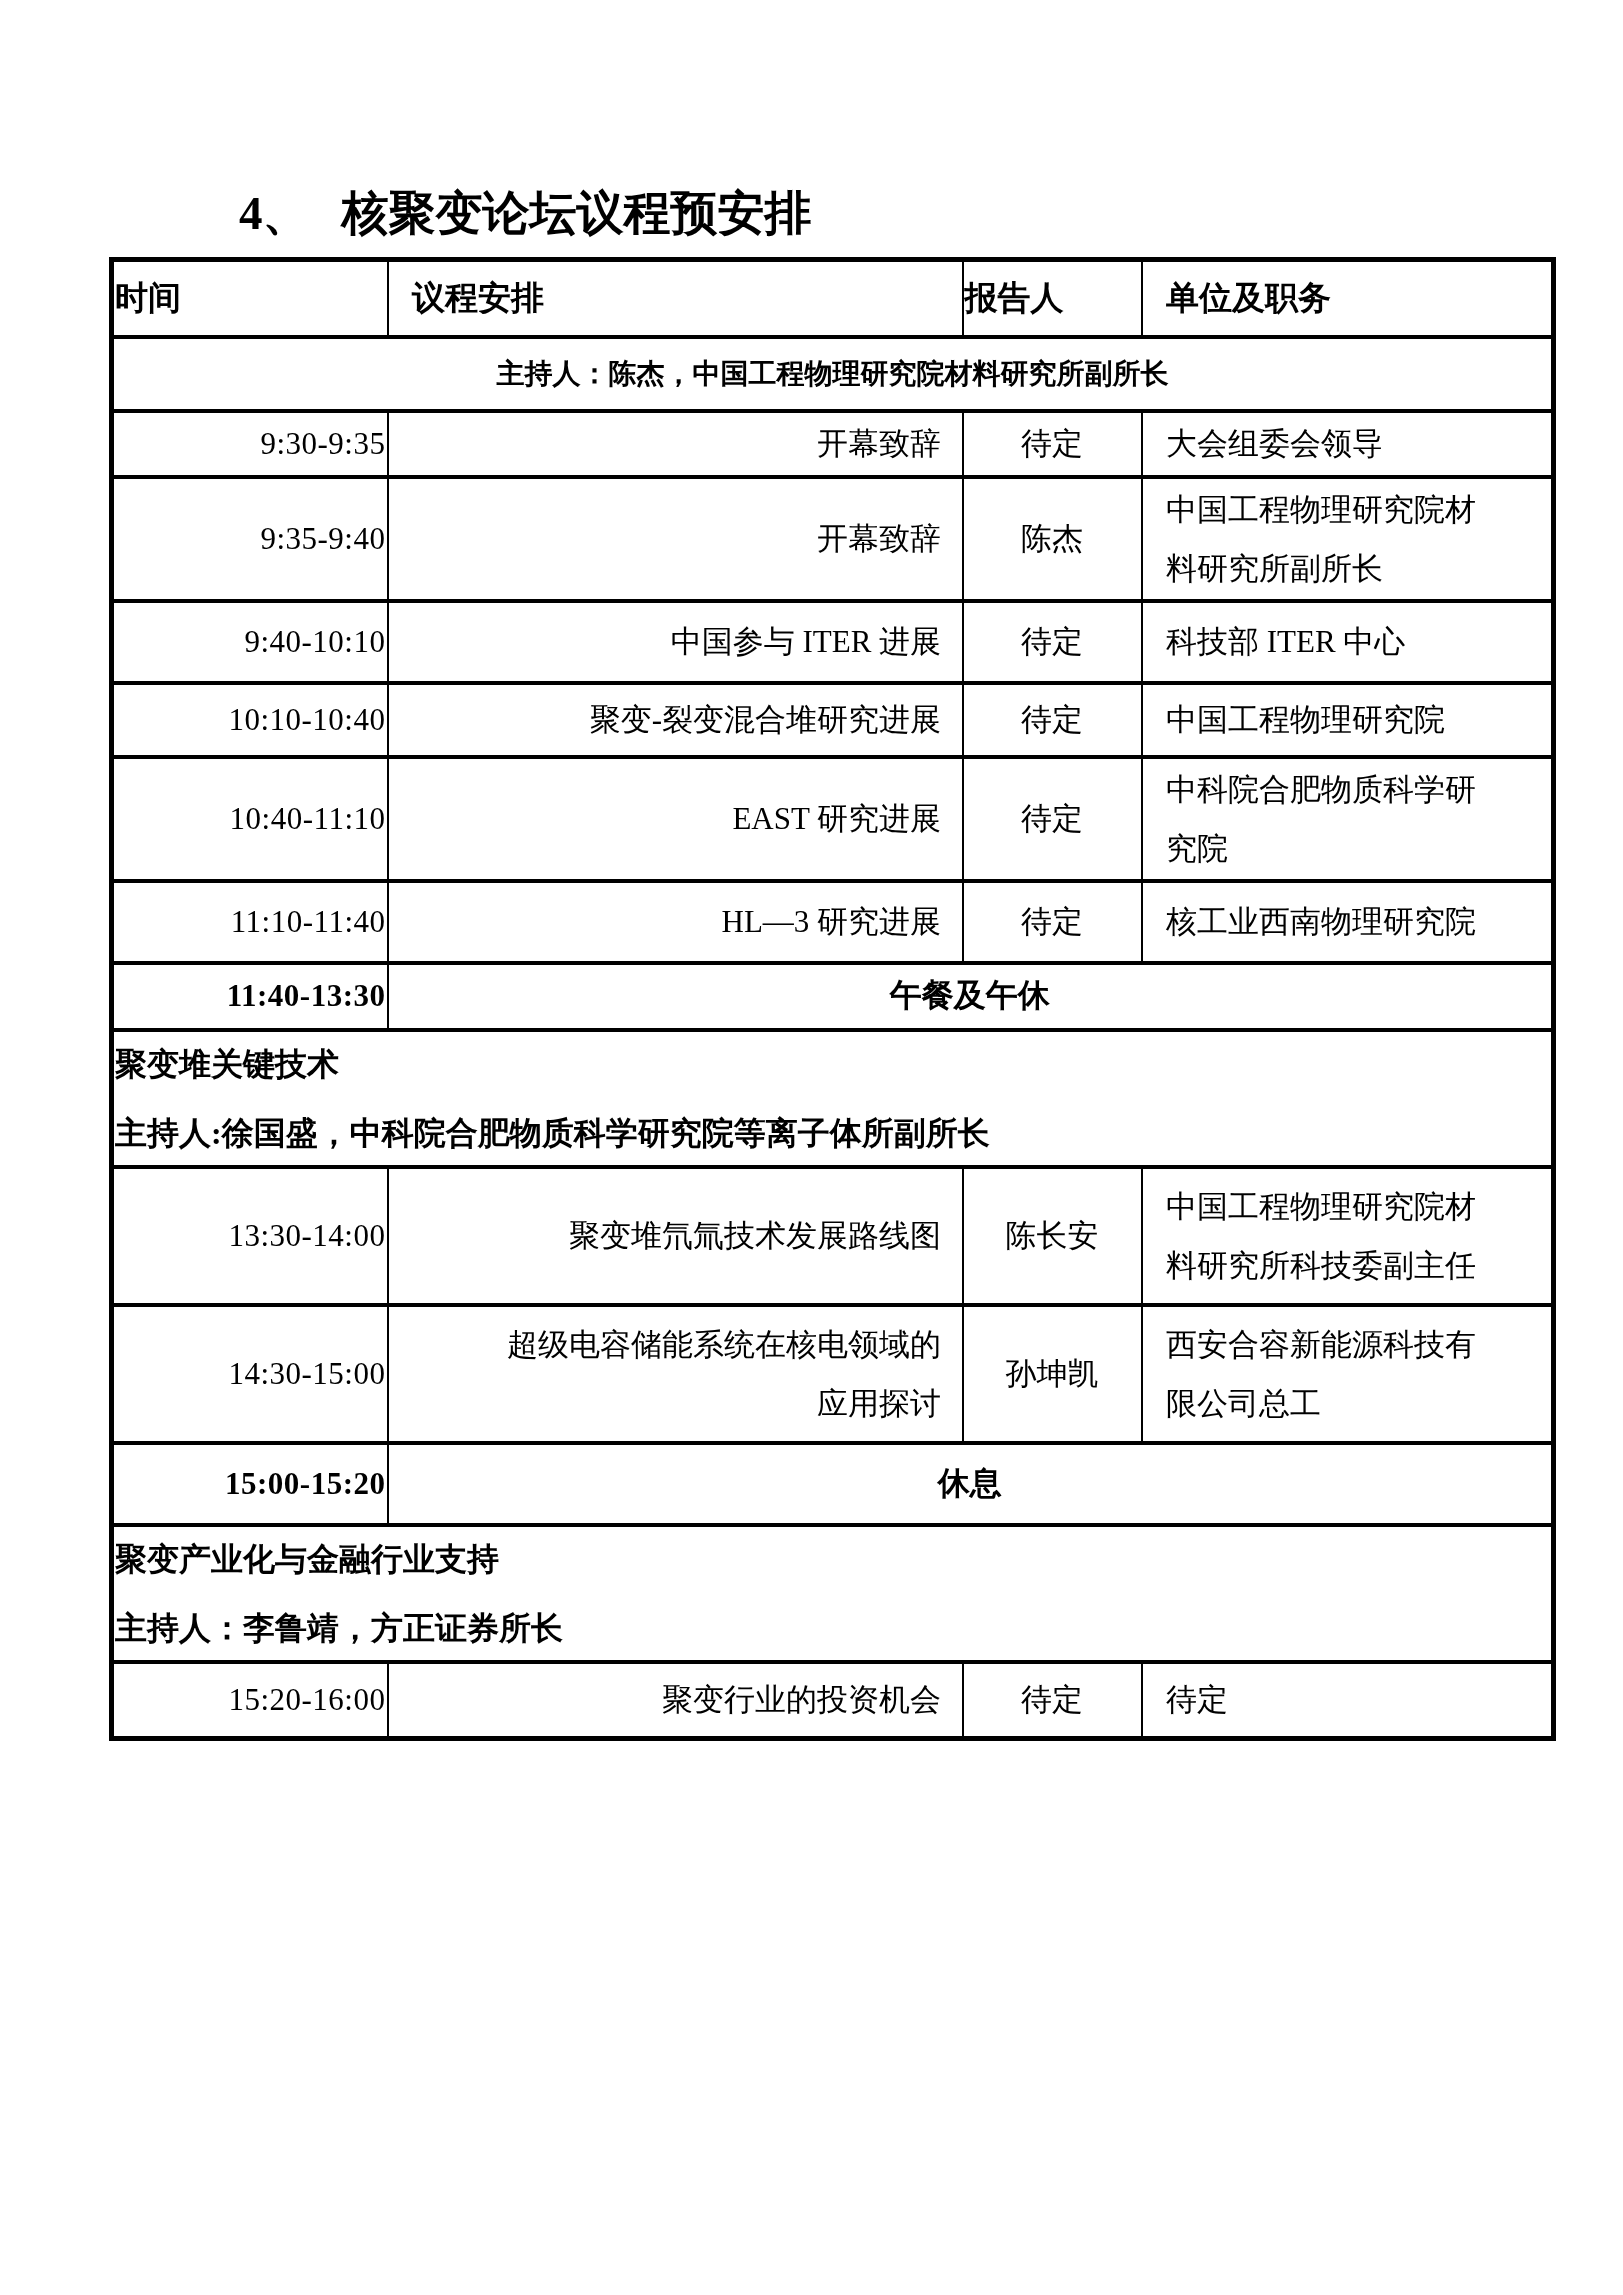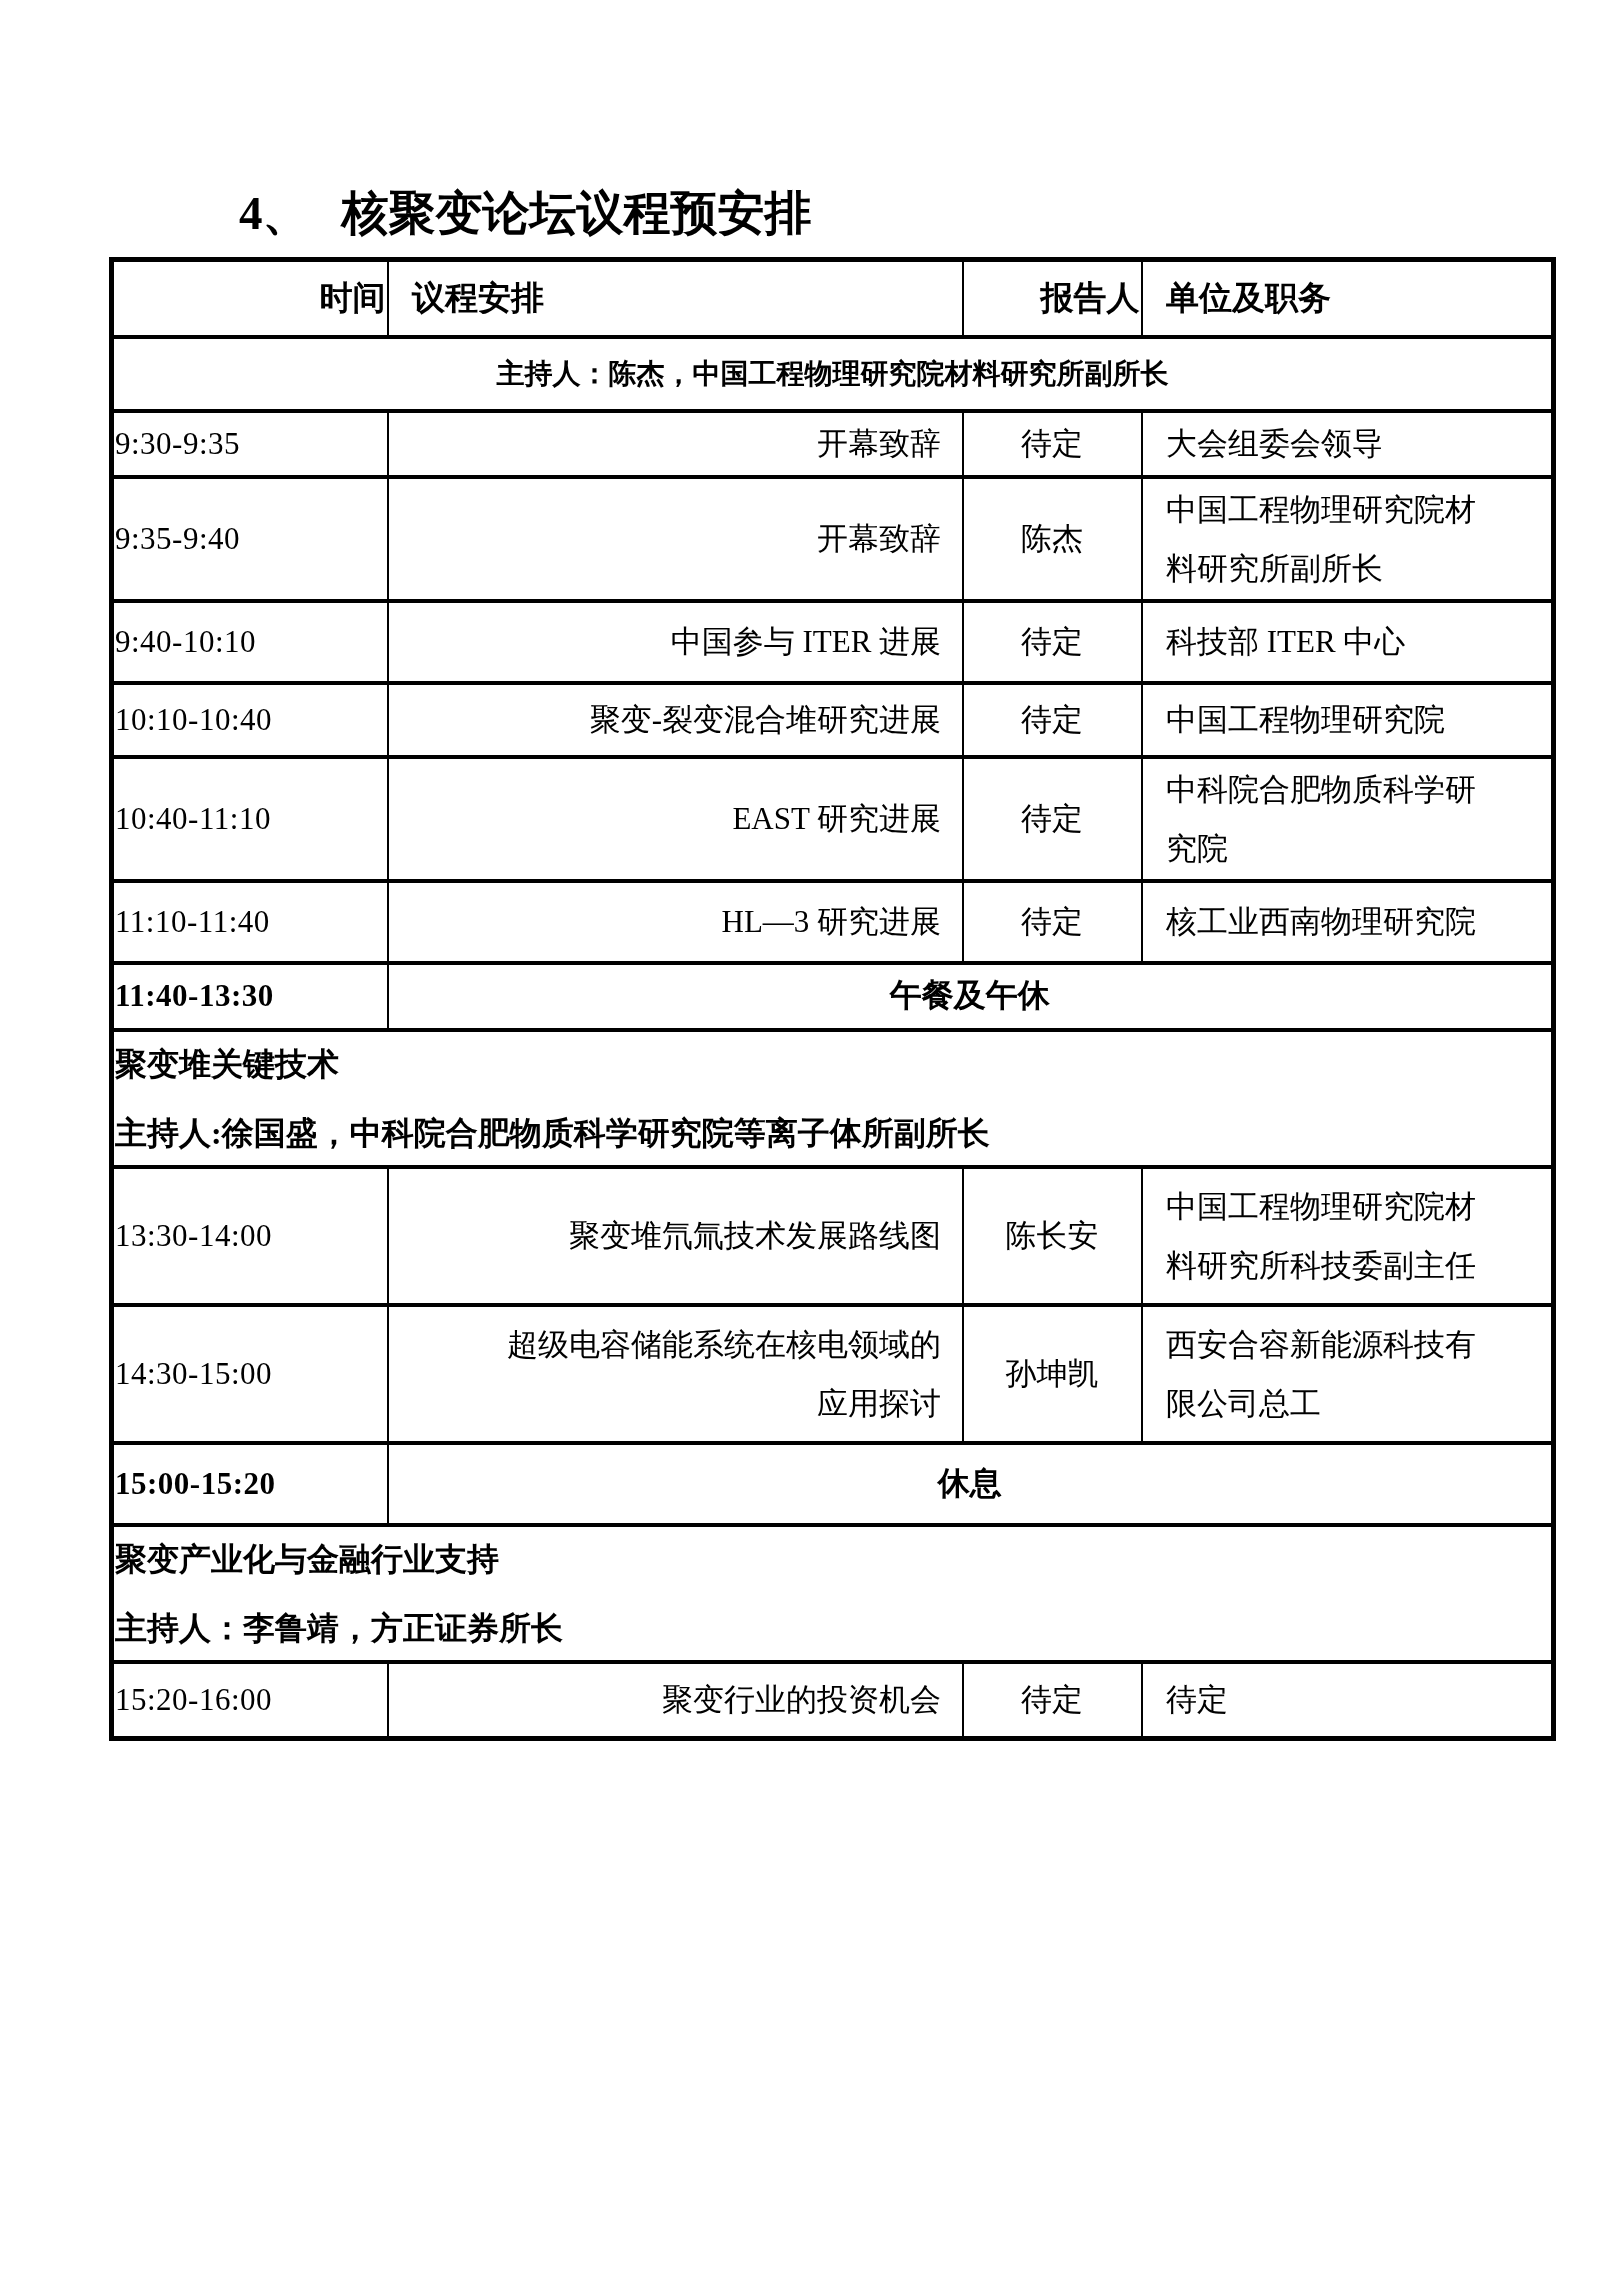--- a/index.html
+++ b/index.html
@@ -39,23 +39,23 @@
     overflow: hidden;
   }
   .info-cell {
     padding: 0 15.3px 0 22.5px;
     font-weight: bold;
     font-size: 33px;
     line-height: 68px;
     vertical-align: middle;
   }
   .hdr { font-weight: bold; font-size: 33px; }
-  .center { text-align: right; }
+  .center { text-align: left; }
   .lpad { padding-left: 23.5px; padding-right: 8px; text-align: left; }
-  .time { text-align: left; font-size: 31px; letter-spacing: 0.5px; }
+  .time { text-align: right; font-size: 31px; letter-spacing: 0.5px; }
   .speaker { text-align: center; }
   .pre { white-space: pre-line; line-height: 59px; }
   .topic { padding-left: 17px; padding-right: 20.4px; text-align: right; }
   .org { padding-left: 23.5px; padding-right: 20.4px; }
   .bold { font-weight: bold; }
   .merged-label { text-align: center; font-weight: bold; font-size: 32px; }
   .host-row { text-align: center; font-weight: bold; font-size: 28px; }
   .section-cell { text-align: left; font-weight: bold; font-size: 32px; }
   .section-cell .line { line-height: 62px; }
   .section-cell .line + .line { margin-top: 7.2px; }

